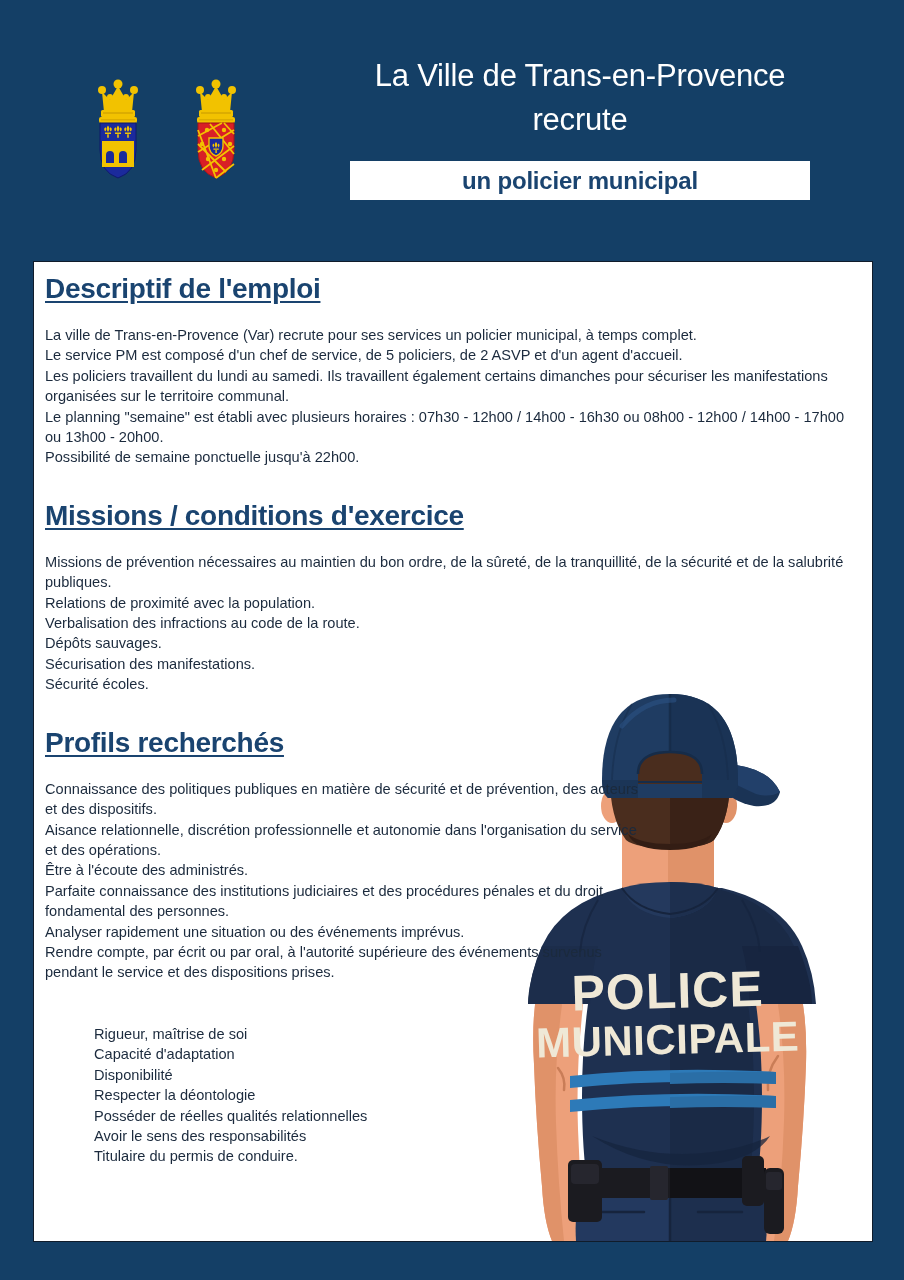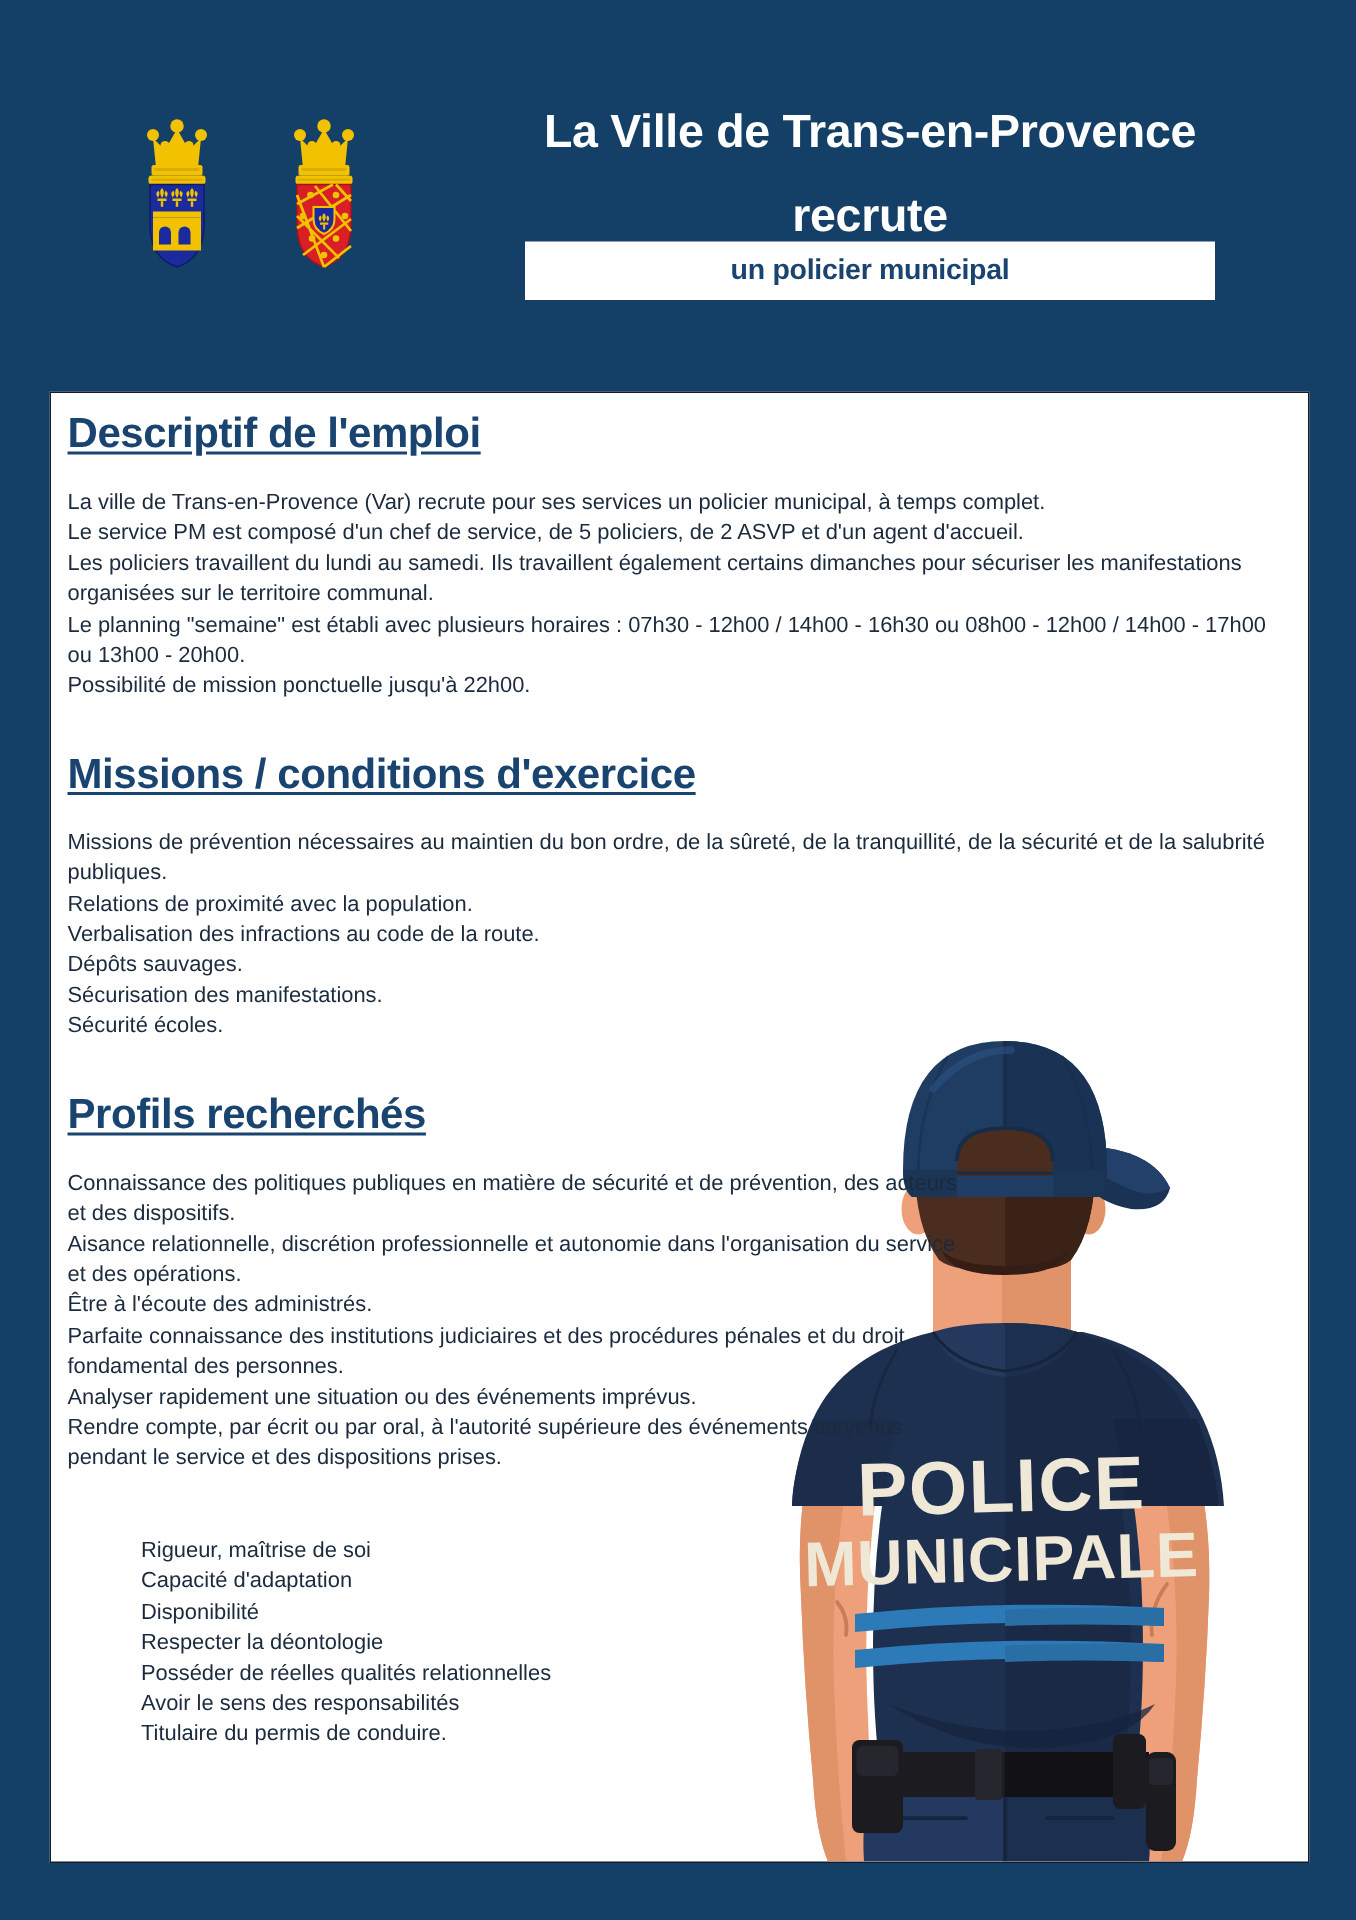--- a/index.html
+++ b/index.html
@@ -29,37 +29,37 @@
   }
   .header-titles {
     position: absolute;
     left: 310px; top: 52px;
     width: 540px;
     text-align: center;
   }
   .poster-title {
     color: #ffffff;
     font-size: 31px;
-    font-weight: bold;
+    font-weight: normal;
     line-height: 1.28;
     letter-spacing: -0.2px;
-    margin: 16px;
+    margin: 4px;
   }
   .role-banner {
     position: absolute;
     left: 350px; top: 161px;
     width: 460px; height: 39px;
     background: #ffffff;
     display: flex;
     align-items: center;
     justify-content: center;
   }
   .role-banner span {
     color: #1a4470;
-    font-size: 19px;
+    font-size: 24px;
     font-weight: bold;
     letter-spacing: -0.2px;
     text-align: center;
   }
 
   
   .card {
     position: absolute;
     left: 33px; top: 261px;
     width: 838px; height: 979px;
@@ -307,21 +307,21 @@
 
     <div class="text-col">
 
       <div class="sec-descriptif">
         <h2 class="section-head">Descriptif de l'emploi</h2>
         <div class="body-text w-desc">
           <p>La ville de Trans-en-Provence (Var) recrute pour ses services un policier municipal, à temps complet.</p>
           <p>Le service PM est composé d'un chef de service, de 5 policiers, de 2 ASVP et d'un agent d'accueil.</p>
           <p>Les policiers travaillent du lundi au samedi. Ils travaillent également certains dimanches pour sécuriser les manifestations organisées sur le territoire communal.</p>
           <p>Le planning "semaine" est établi avec plusieurs horaires : 07h30 - 12h00 / 14h00 - 16h30 ou 08h00 - 12h00 / 14h00 - 17h00 ou 13h00 - 20h00.</p>
-          <p>Possibilité de mission ponctuelle jusqu'à 22h00.</p>
+          <p>Possibilité de semaine ponctuelle jusqu'à 22h00.</p>
         </div>
       </div>
 
       <div class="sec-missions">
         <h2 class="section-head">Missions / conditions d'exercice</h2>
         <div class="body-text w-miss">
           <p>Missions de prévention nécessaires au maintien du bon ordre, de la sûreté, de la tranquillité, de la sécurité et de la salubrité publiques.</p>
           <p>Relations de proximité avec la population.</p>
           <p>Verbalisation des infractions au code de la route.</p>
           <p>Dépôts sauvages.</p>

